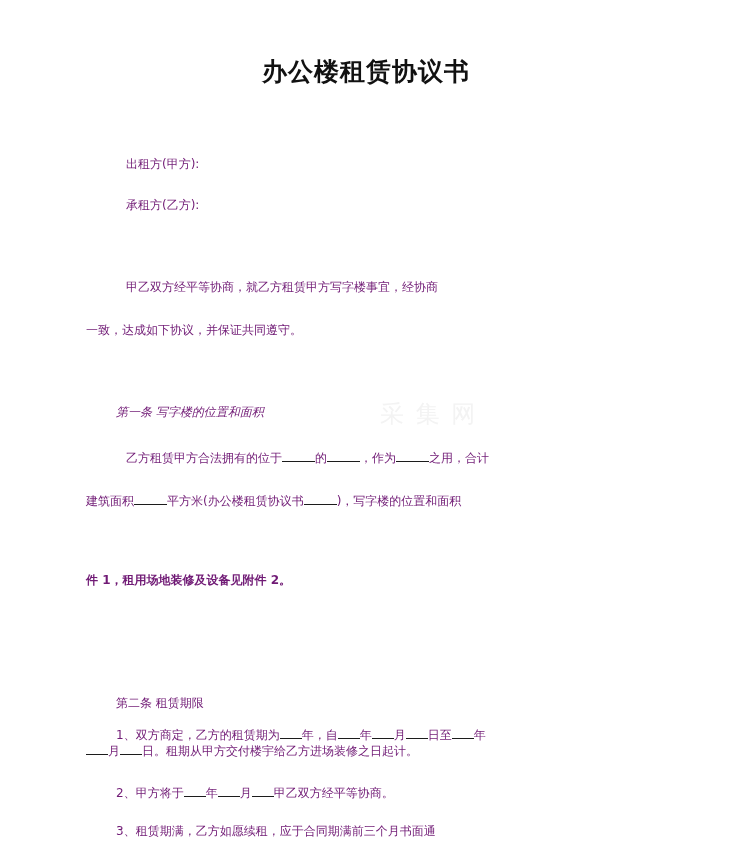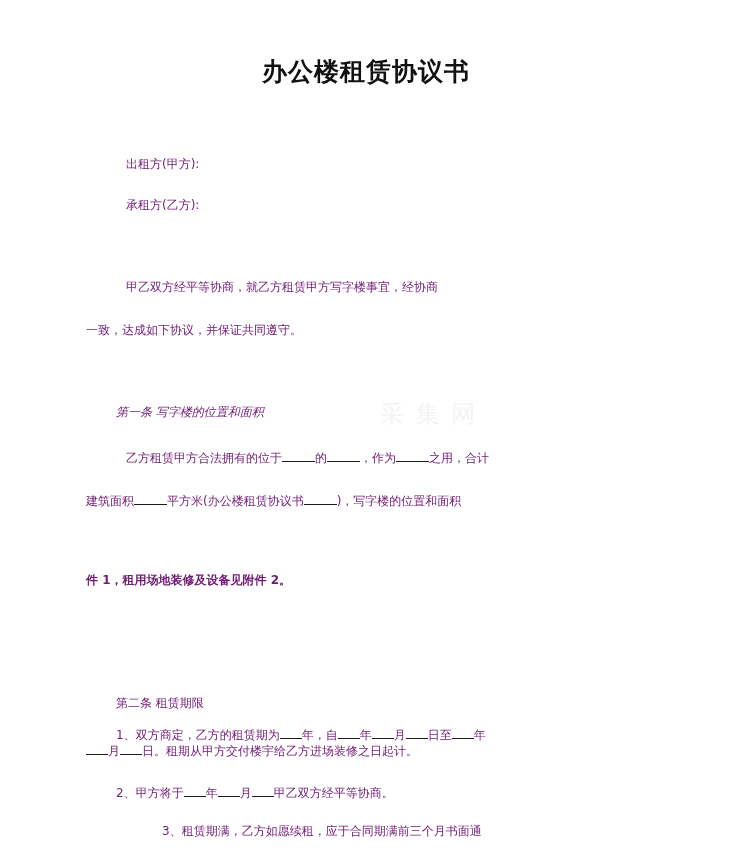--- a/index.html
+++ b/index.html
@@ -93,16 +93,16 @@
   </div>
 
   <div class="line" style="top:736px;text-align:right;">
     <span class="blank b2"></span><span>月</span><span class="blank b2"></span><span>日。租期从甲方交付楼宇给乙方进场装修之日起计。</span>
   </div>
 
   <div class="line" style="top:778px; left:116px;">
     <span>2、甲方将于</span><span class="blank b2"></span><span>年</span><span class="blank b2"></span><span>月</span><span class="blank b2"></span><span>甲乙双方经平等协商。</span>
   </div>
 
-  <div class="line" style="top:820px; left:116px;margin-left:46px;">3、租赁期满，乙方如愿续租，应于合同期满前三个月书面通</div>
+  <div class="line" style="top:820px; left:116px;">3、租赁期满，乙方如愿续租，应于合同期满前三个月书面通</div>
 
   <div class="watermark">采 集 网</div>
 </div>
 
 </body></html>

